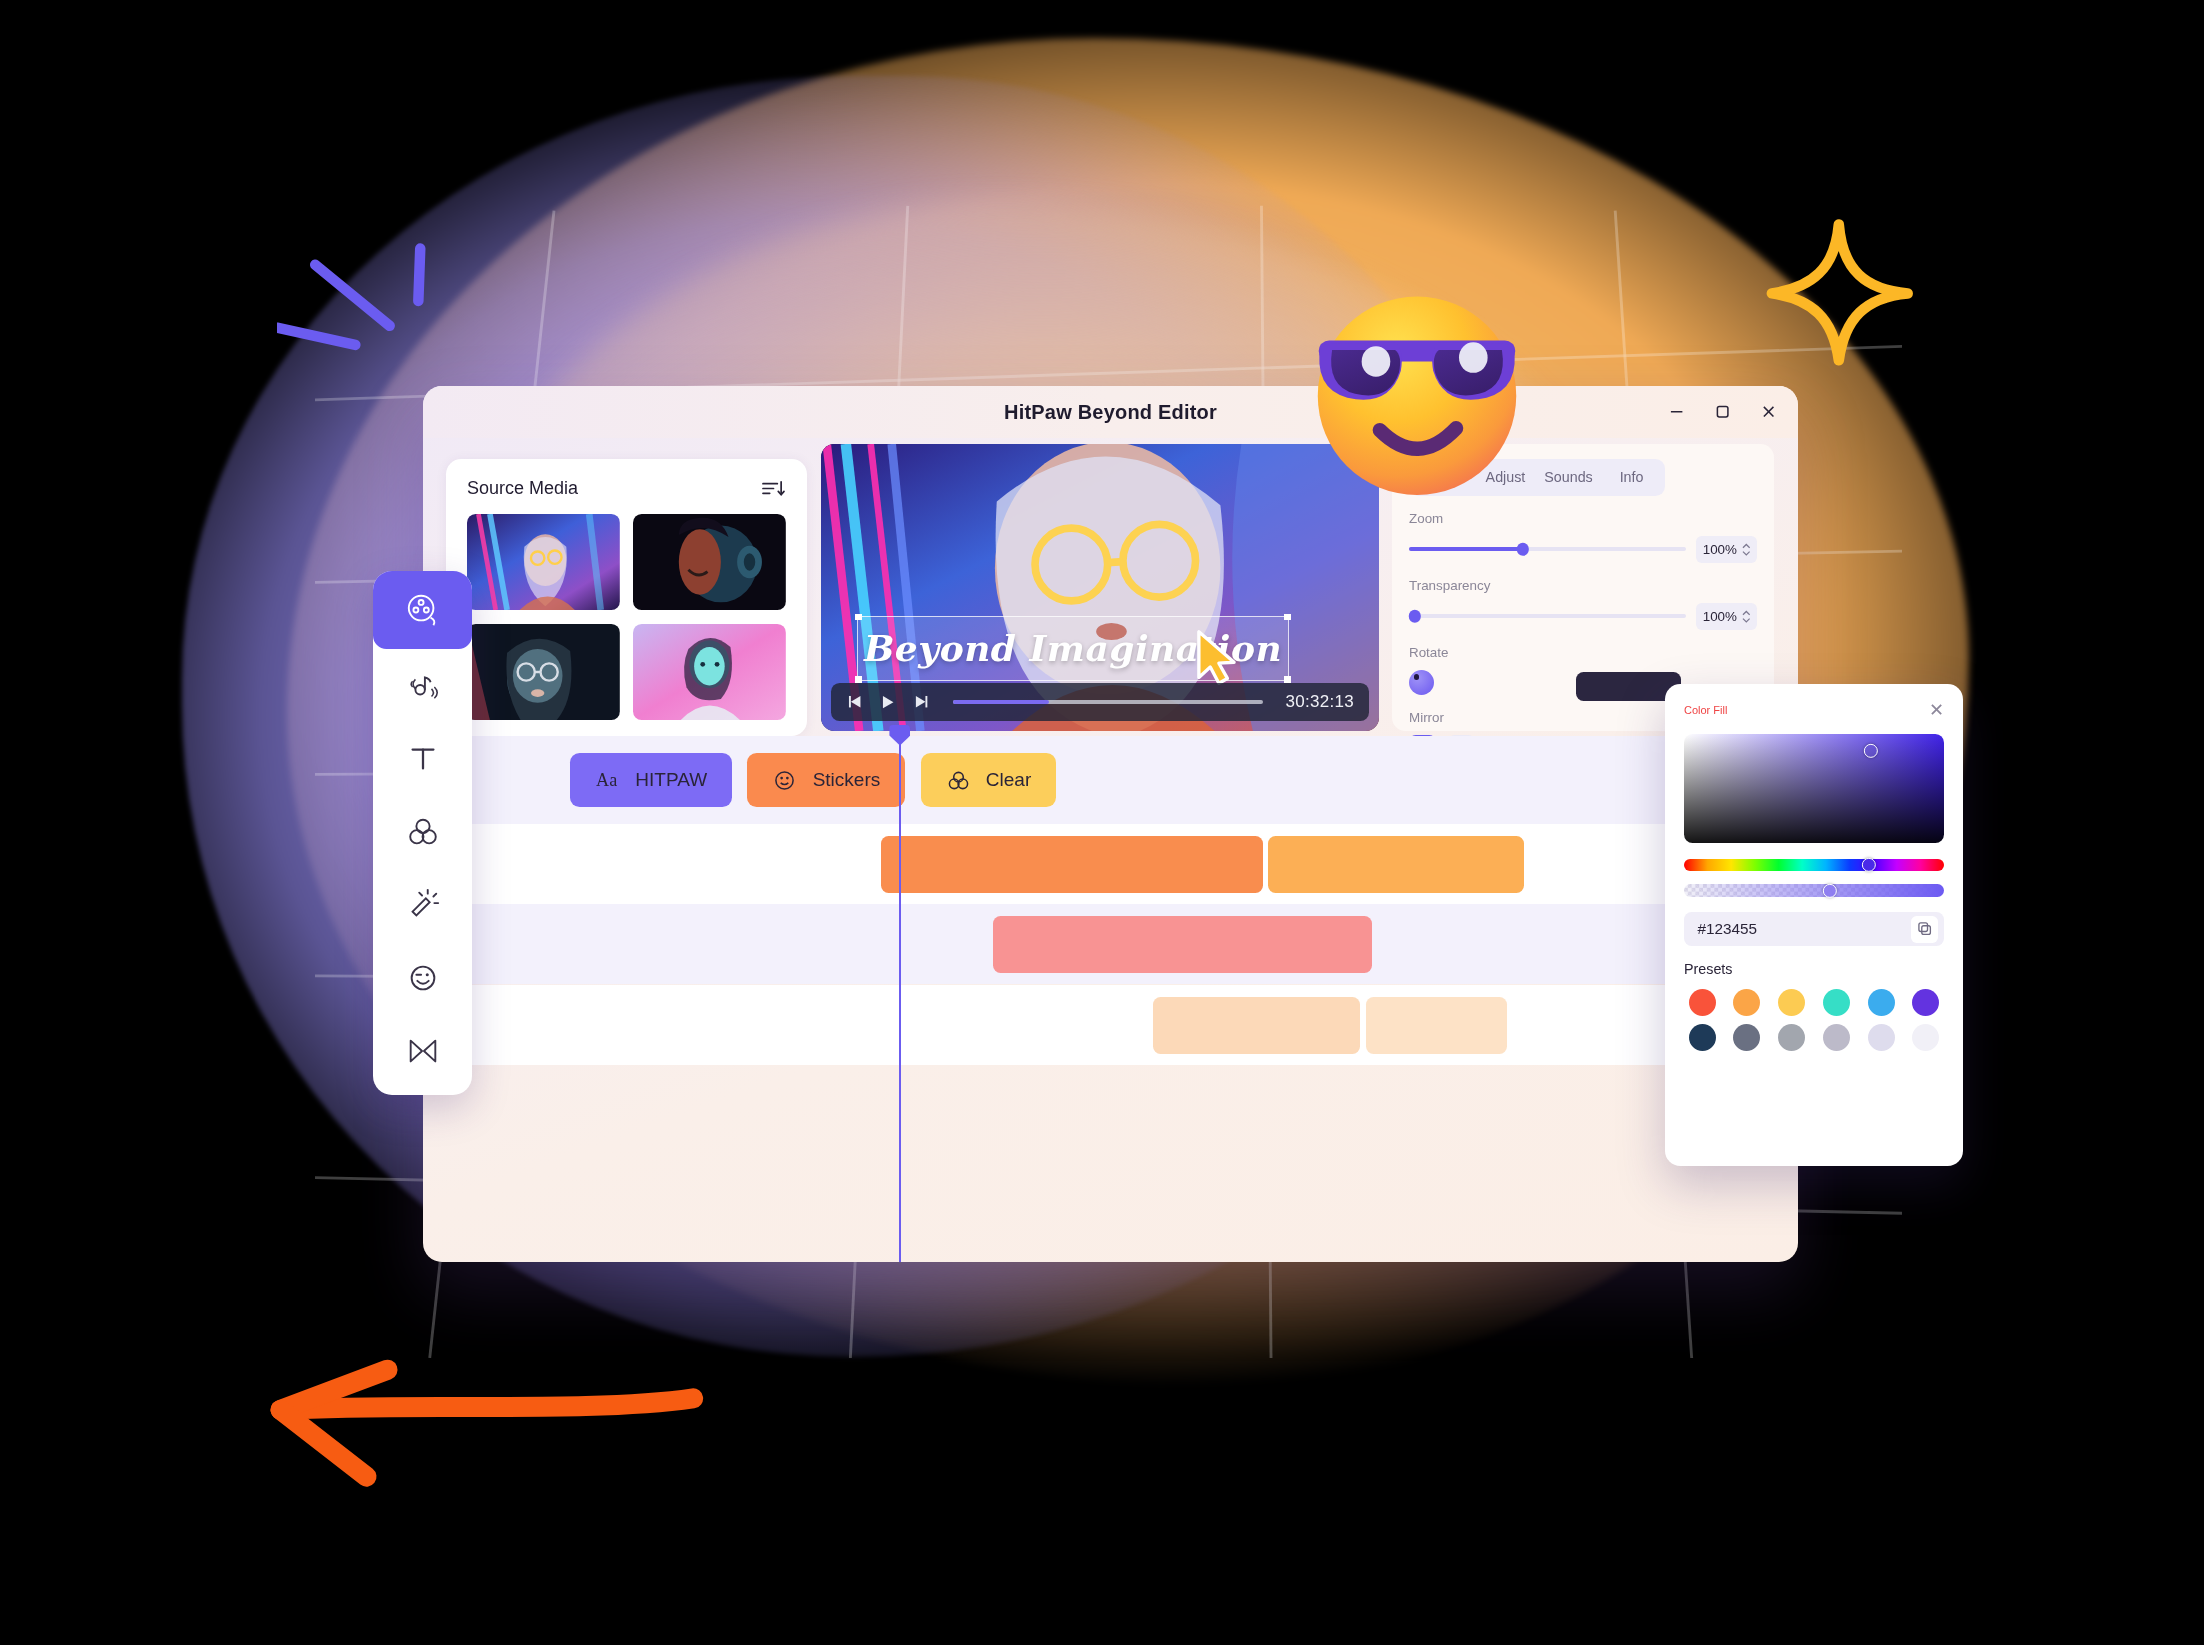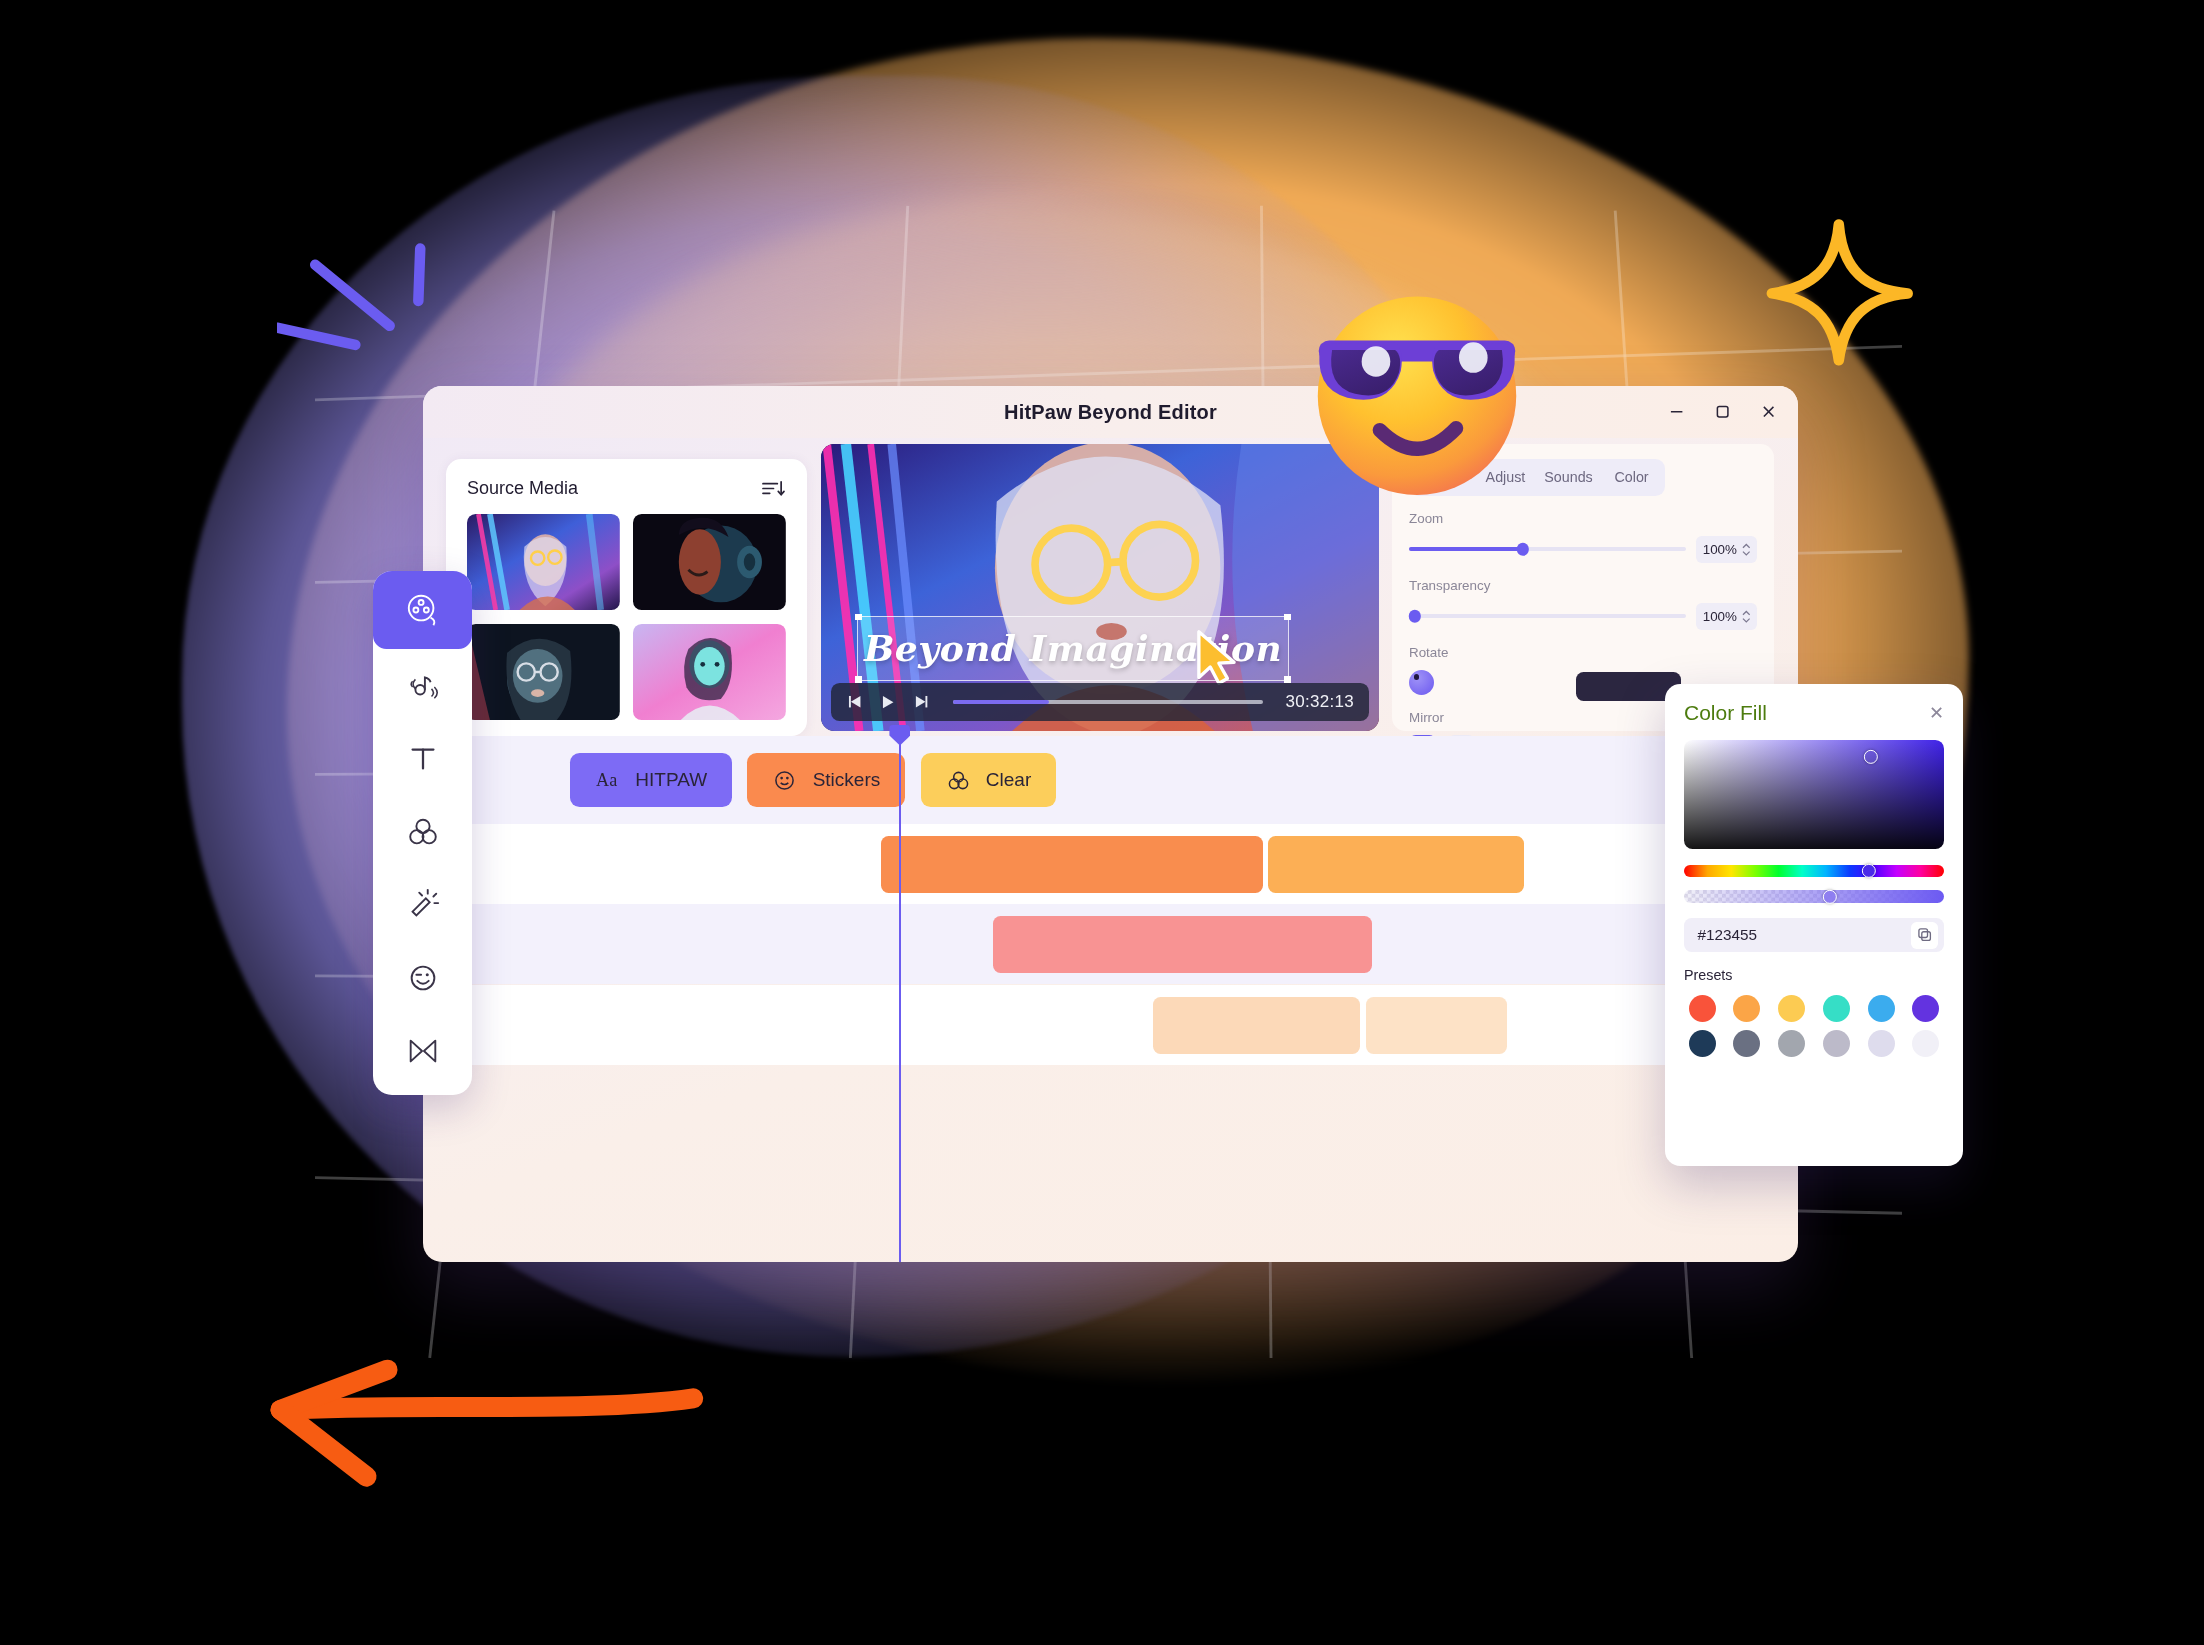--- a/index.html
+++ b/index.html
@@ -179,21 +179,21 @@
   }
   .ft-item.active { background: #6b5cf0; color: #fff; border-radius: 0 0 13.4px 13.4px; height: 78px; }
 
   
   .colorfill {
     position: absolute; left: 1665px; top: 684px; width: 298px; height: 482px;
     background: #fff; border-radius: 15.3px; padding: 17px 19px;
     box-shadow: 0 19px 48px rgba(60,40,110,0.25);
   }
   .cf-head { display: flex; align-items: center; justify-content: space-between; }
-  .cf-title { font-size: 21px; color: #4d7c0f; }
+  .cf-title { font-size: 11px; color: #ef4444; }
   .cf-close { font-size: 18px; color: #8d889b; cursor: pointer; line-height: 1; }
   .cf-sv {
     margin-top: 15.3px; height: 109px; border-radius: 8.6px; position: relative; cursor: crosshair;
     background:
       linear-gradient(to top, rgba(0,0,0,.92), rgba(0,0,0,0)),
       linear-gradient(to right, #fff, #4023e8);
   }
   .cf-sv .pick { position: absolute; width: 14.3px; height: 14.3px; border: 1.9px solid #fff; border-radius: 50%; transform: translate(-50%,-50%); box-shadow: 0 0 2.9px rgba(0,0,0,.4); }
   .cf-hue {
     margin-top: 15.3px; height: 12.4px; border-radius: 6.7px; position: relative; cursor: pointer;
@@ -451,21 +451,21 @@
           </div>
           <div class="pb-time">30:32:13</div>
         </div>
       </div>
 
       <div class="inspector">
         <div class="tabs">
           <div class="tab active">View</div>
           <div class="tab">Adjust</div>
           <div class="tab">Sounds</div>
-          <div class="tab">Color</div>
+          <div class="tab">Info</div>
         </div>
 
         <div class="field-label">Zoom</div>
         <div class="slider-row">
           <div class="slider">
             <div class="fill" style="width:41%"></div>
             <div class="knob" style="left:41%"></div>
           </div>
           <div class="spin">
             <span>100%</span>

